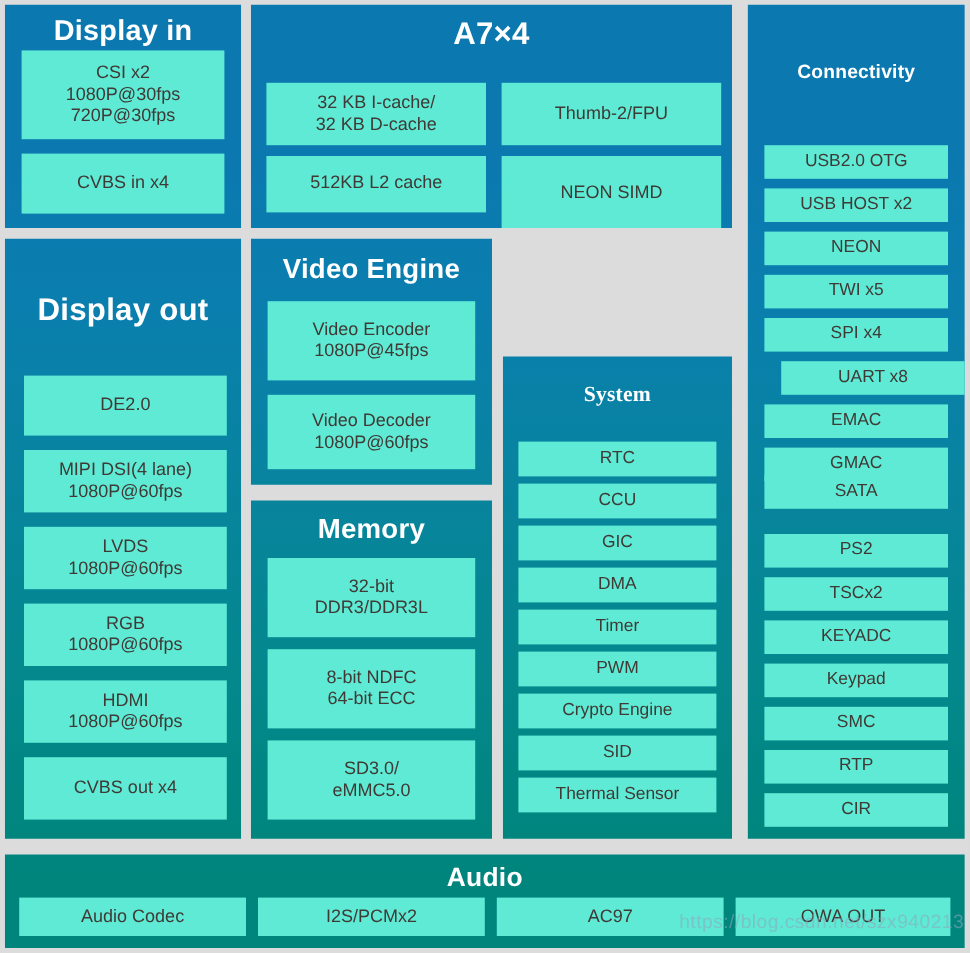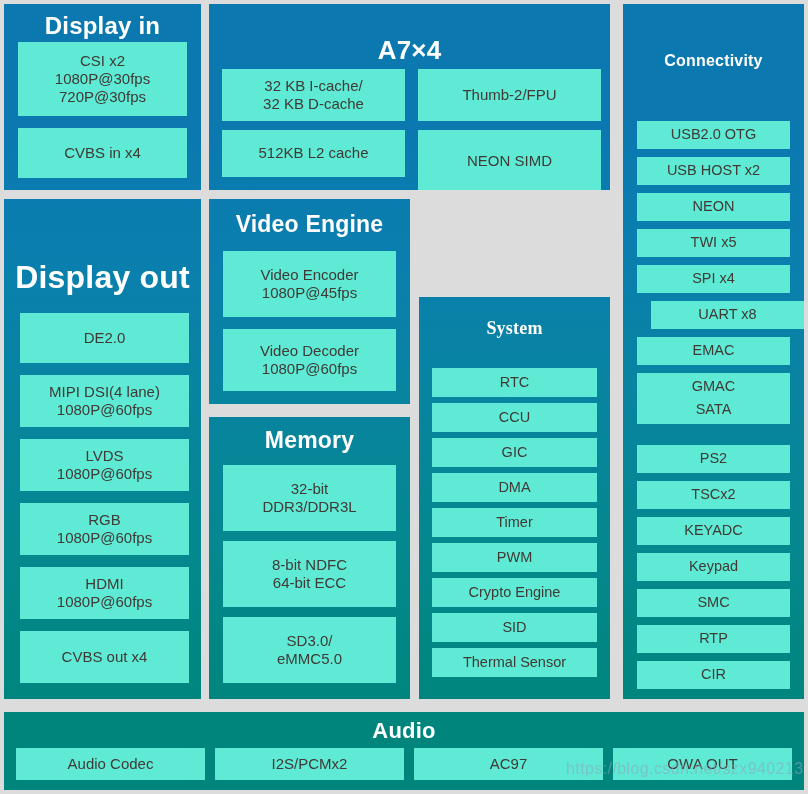--- a/index.html
+++ b/index.html
@@ -89,21 +89,21 @@
 
   <div class="panel" style="left: 4px; top: 4px; width: 197px; height: 186px; --off: -4px;">
     <div class="panel-title" style="font-size:24px; margin-top:8px;">Display in</div>
     <div class="box" style="left:14px; top:38px; width:169px; height:74px;">CSI x2
 1080P@30fps
 720P@30fps</div>
     <div class="box" style="left:14px; top:124px; width:169px; height:50px;">CVBS in x4</div>
   </div>
 
   <div class="panel" style="left: 209px; top: 4px; width: 401px; height: 186px; --off: -4px;">
-    <div class="panel-title" style="font-size:26px; margin-top:31px;">A7×4</div>
+    <div class="panel-title" style="font-size:26px; margin-top:9px;">A7×4</div>
     <div class="box" style="left:13px; top:65px; width:183px; height:52px;">32 KB I-cache/
 32 KB D-cache</div>
     <div class="box" style="left:209px; top:65px; width:183px; height:52px;">Thumb-2/FPU</div>
     <div class="box" style="left:13px; top:126px; width:183px; height:47px;">512KB L2 cache</div>
     <div class="box" style="left:209px; top:126px; width:183px; height:62px;">NEON SIMD</div>
   </div>
 
   <div class="panel" style="left: 623px; top: 4px; width: 181px; height: 695px; --off: -4px;">
     <div class="panel-title" style="font-size:16px; margin-top:48px;">Connectivity</div>
 
@@ -119,21 +119,21 @@
     <div class="box small" style="left:14px; top:441px; width:153px; height:28px;">PS2</div>
     <div class="box small" style="left:14px; top:477px; width:153px; height:28px;">TSCx2</div>
     <div class="box small" style="left:14px; top:513px; width:153px; height:28px;">KEYADC</div>
     <div class="box small" style="left:14px; top:549px; width:153px; height:28px;">Keypad</div>
     <div class="box small" style="left:14px; top:585px; width:153px; height:28px;">SMC</div>
     <div class="box small" style="left:14px; top:621px; width:153px; height:28px;">RTP</div>
     <div class="box small" style="left:14px; top:657px; width:153px; height:28px;">CIR</div>
   </div>
 
   <div class="panel" style="left: 4px; top: 199px; width: 197px; height: 500px; --off: -199px;">
-    <div class="panel-title" style="font-size:32px; margin-top:60px;">Display out</div>
+    <div class="panel-title" style="font-size:26px; margin-top:44px;">Display out</div>
     <div class="box" style="left:16px; top:114px; width:169px; height:50px;">DE2.0</div>
     <div class="box" style="left:16px; top:176px; width:169px; height:52px;">MIPI DSI(4 lane)
 1080P@60fps</div>
     <div class="box" style="left:16px; top:240px; width:169px; height:52px;">LVDS
 1080P@60fps</div>
     <div class="box" style="left:16px; top:304px; width:169px; height:52px;">RGB
 1080P@60fps</div>
     <div class="box" style="left:16px; top:368px; width:169px; height:52px;">HDMI
 1080P@60fps</div>
     <div class="box" style="left:16px; top:432px; width:169px; height:52px;">CVBS out x4</div>

